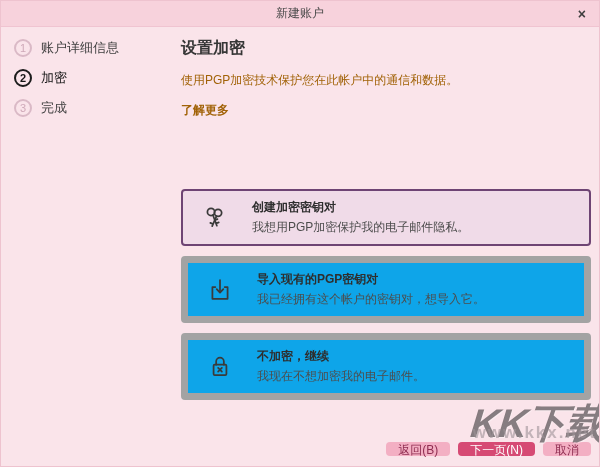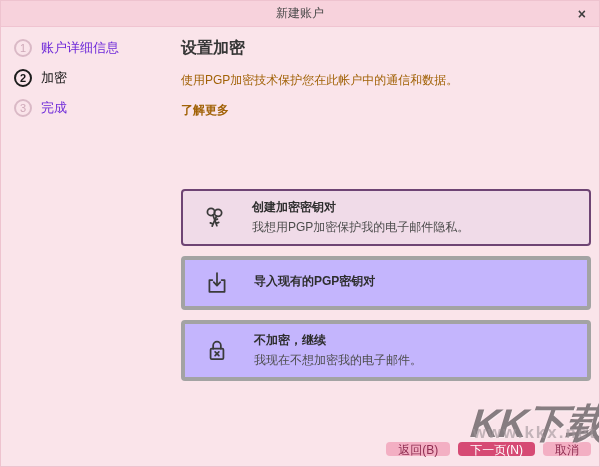--- a/index.html
+++ b/index.html
@@ -46,21 +46,21 @@
     border-radius:50%;
     border:2px solid #dab9c6;
     color:#cfa9b8;
     font-size:11px;
     display:flex; align-items:center; justify-content:center;
     flex-shrink:0;
   }
   .step .label {
     margin-left:9px;
     font-size:13px;
-    color:#6d28d9;
+    color:#404040;
   }
   .step.active .circle { border-color:#1c1c1c; color:#141414; font-weight:bold; }
   .step.active .label  { color:#141414; }
   
   .main { flex:1; padding:11px 8px 0 13px; }
   .page-title {
     margin:0 0 13px 0;
     font-size:16px; font-weight:bold; color:#363636;
   }
   .page-desc {
@@ -72,22 +72,22 @@
     margin:0 0 22px 0;
     font-size:12px; font-weight:600;
     color:#a16207;
     text-decoration:none;
     cursor:pointer;
   }
   .card {
     display:flex; align-items:center;
     width:100%;
     min-height:46px;
-    background:#c4b5fd;
-    border:4px solid #a3a3a3;
+    background:#0ea5e9;
+    border:7px solid #a3a3a3;
     border-radius:4px;
     margin-bottom:10px;
     padding:8px 12px 8px 17px;
     cursor:pointer;
   }
   .card.selected {
     background:#f0dbe8;
     border:2px solid #6e4474;
     min-height:50px;
     margin-top:48px;
@@ -198,20 +198,21 @@
       <div class="card">
         <span class="icon">
           <svg viewBox="0 0 24 24" fill="none" stroke="#3a3a3a" stroke-width="1.5" stroke-linecap="round" stroke-linejoin="round">
             <path d="M8 9.5 H5.5 V19.5 H18.5 V9.5 H16"></path>
             <path d="M12 3.5 V13.8"></path>
             <path d="M9.2 11.2 L12 14.2 L14.8 11.2"></path>
           </svg>
         </span>
         <span class="texts">
           <span class="card-title">导入现有的PGP密钥对</span>
+          <span class="card-desc">我已经拥有这个帐户的密钥对，想导入它。</span>
         </span>
       </div>
 
       <div class="card">
         <span class="icon">
           <svg viewBox="0 0 24 24" fill="none" stroke="#3a3a3a" stroke-width="1.5" stroke-linecap="round" stroke-linejoin="round">
             <rect x="6.5" y="10" width="11" height="9" rx="1"></rect>
             <path d="M8.7 10 V7.3 a3.3 3.3 0 0 1 6.6 0 V10"></path>
             <path d="M10.4 12.8 l3.2 3.2 M13.6 12.8 l-3.2 3.2"></path>
           </svg>

